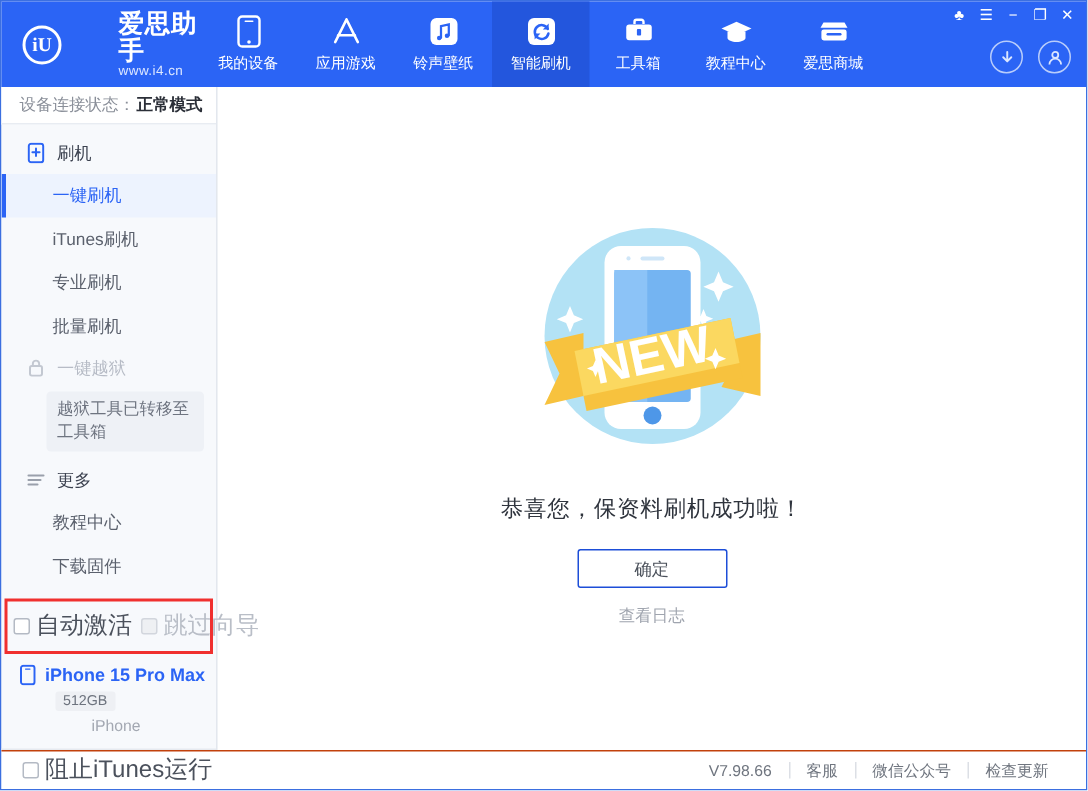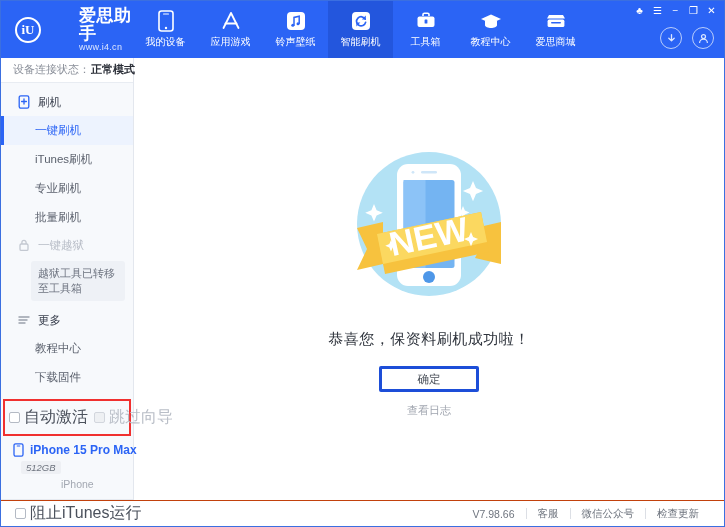--- a/index.html
+++ b/index.html
@@ -78,21 +78,21 @@
     width: 22px; height: 22px;
     border: 1px solid #b9cdfb; border-radius: 50%;
     display: flex; align-items: center; justify-content: center;
     cursor: pointer;
   }
 
   
   .body { flex: 1 1 auto; display: flex; min-height: 0; }
 
   .sidebar {
-    width: 133px;
+    width: 144px;
     background: #f7f9fc;
     border-right: 1px solid #e3e7ee;
     display: flex; flex-direction: column;
     flex: 0 0 auto;
     position: relative;
   }
   .conn-status {
     height: 27px;
     display: flex; align-items: center;
     padding-left: 12px;
@@ -166,25 +166,25 @@
   }
   .device-top {
     display: flex; align-items: center; gap: 5px;
   }
   .device-name {
     font-size: 12px; font-weight: bold; color: #2b64f5;
     white-space: nowrap;
   }
   .device-cap {
     display: inline-block;
-    margin: 4px 0 0 10px;
+    margin: 4px 0 0 26px;
     padding: 1px 5px;
     background: #eef0f4;
     border-radius: 2px;
-    font-size: 9.5px; color: #6d737e; font-style: italic;
+    font-size: 9.5px; color: #6d737e;
   }
   .device-type {
     margin-left: 18px; margin-top: 3px;
     font-size: 10.5px; color: #a3a8b2; padding-left: 32px;
   }
   .sidebar-tail { flex: 1 1 auto; }
 
   
   .main {
     flex: 1 1 auto;
@@ -196,21 +196,21 @@
   .hero { width: 180px; height: 180px; }
   .msg {
     margin-top: 14px;
     font-size: 15px; color: #2f343d;
     letter-spacing: 0.5px;
   }
   .confirm-btn {
     margin-top: 17px;
     width: 100px; height: 26px;
     background: #ffffff;
-    border: 3px solid #1d4ed8;
+    border: 1px solid #1d4ed8;
     border-radius: 2px;
     font-size: 11.5px; color: #4a505a;
     cursor: pointer;
     font-family: "Liberation Sans", sans-serif;
   }
   .log-link {
     margin-top: 11px;
     font-size: 11px; color: #a0a5af; cursor: pointer;
   }
 

